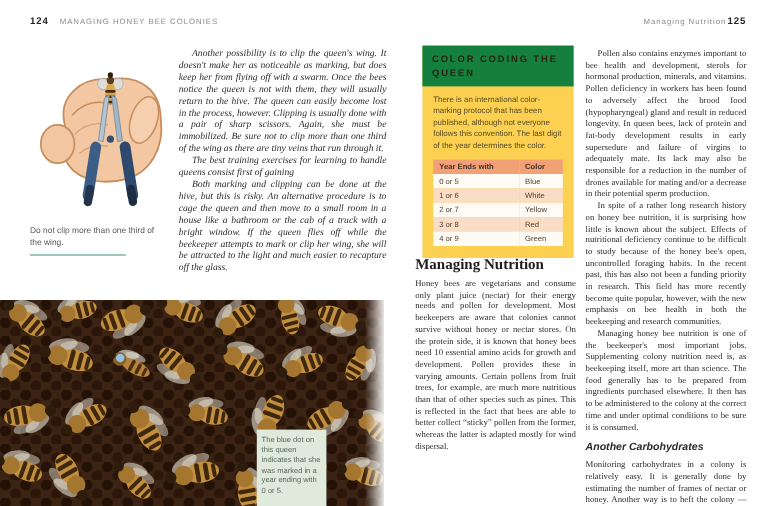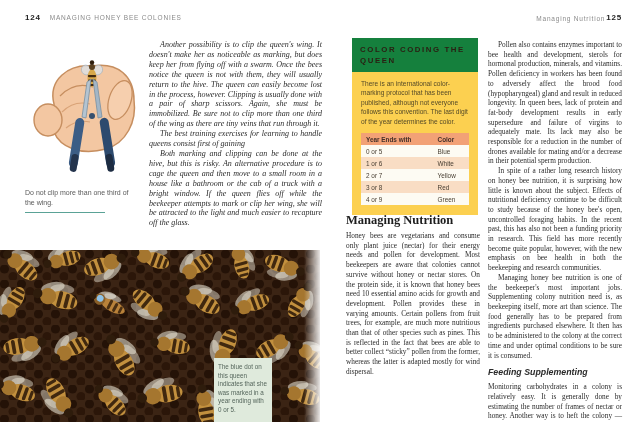--- a/index.html
+++ b/index.html
@@ -222,15 +222,15 @@
 
 <div class="abs rpcol" id="mid-col">
   <h2 class="section-head">Managing Nutrition</h2>
   <p>Honey bees are vegetarians and consume only plant juice (nectar) for their energy needs and pollen for development. Most beekeepers are aware that colonies cannot survive without honey or nectar stores. On the protein side, it is known that honey bees need 10 essential amino acids for growth and development. Pollen provides these in varying amounts. Certain pollens from fruit trees, for example, are much more nutritious than that of other species such as pines. This is reflected in the fact that bees are able to better collect “sticky” pollen from the former, whereas the latter is adapted mostly for wind dispersal.</p>
 </div>
 
 <div class="abs rpcol" id="right-col">
   <p class="ind">Pollen also contains enzymes important to bee health and development, sterols for hormonal production, minerals, and vitamins. Pollen deficiency in workers has been found to adversely affect the brood food (hypopharyngeal) gland and result in reduced longevity. In queen bees, lack of protein and fat-body development results in early supersedure and failure of virgins to adequately mate. Its lack may also be responsible for a reduction in the number of drones available for mating and/or a decrease in their potential sperm production.</p>
   <p class="ind">In spite of a rather long research history on honey bee nutrition, it is surprising how little is known about the subject. Effects of nutritional deficiency continue to be difficult to study because of the honey bee's open, uncontrolled foraging habits. In the recent past, this has also not been a funding priority in research. This field has more recently become quite popular, however, with the new emphasis on bee health in both the beekeeping and research communities.</p>
   <p class="ind">Managing honey bee nutrition is one of the beekeeper's most important jobs. Supplementing colony nutrition need is, as beekeeping itself, more art than science. The food generally has to be prepared from ingredients purchased elsewhere. It then has to be administered to the colony at the correct time and under optimal conditions to be sure it is consumed.</p>
-  <h3 class="sub-head">Feeding Supplementing</h3>
+  <h3 class="sub-head">Another Carbohydrates</h3>
   <p>Monitoring carbohydrates in a colony is relatively easy. It is generally done by estimating the number of frames of nectar or honey. Another way is to heft the colony — get an estimate of its weight in order to make a decision. Perhaps the best food is combs of honey</p>
 </div>
 
 </body></html>

